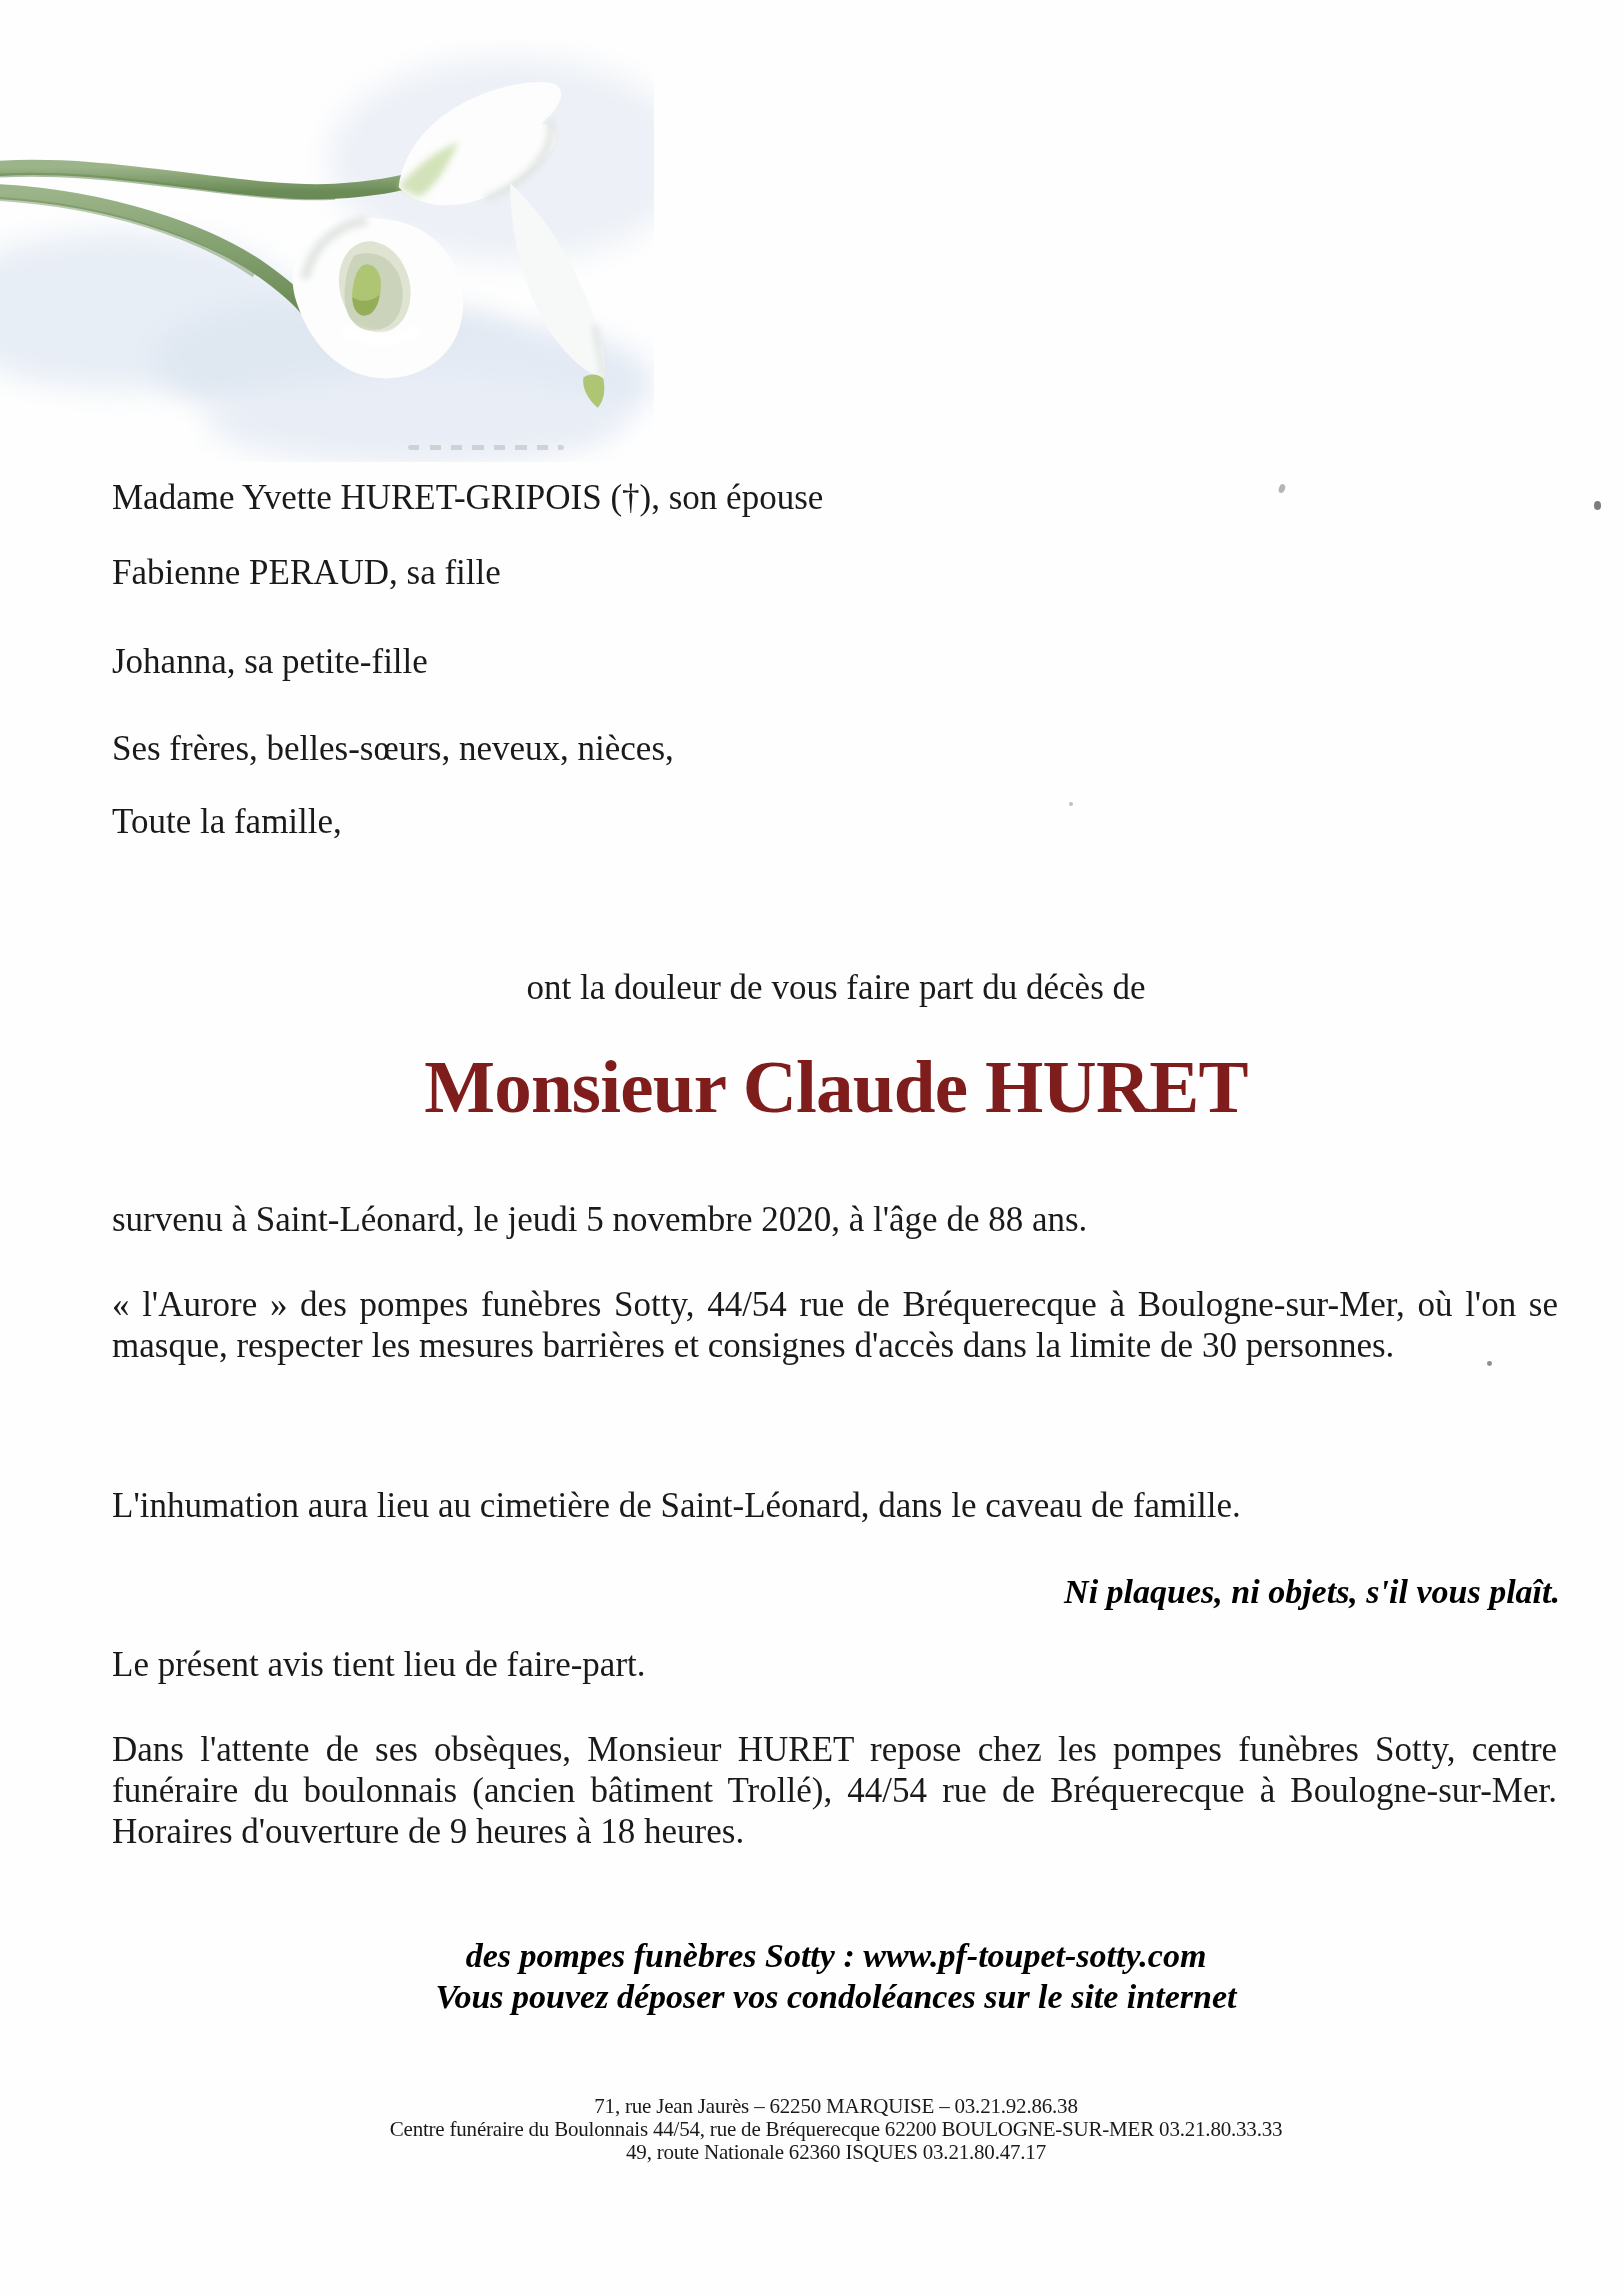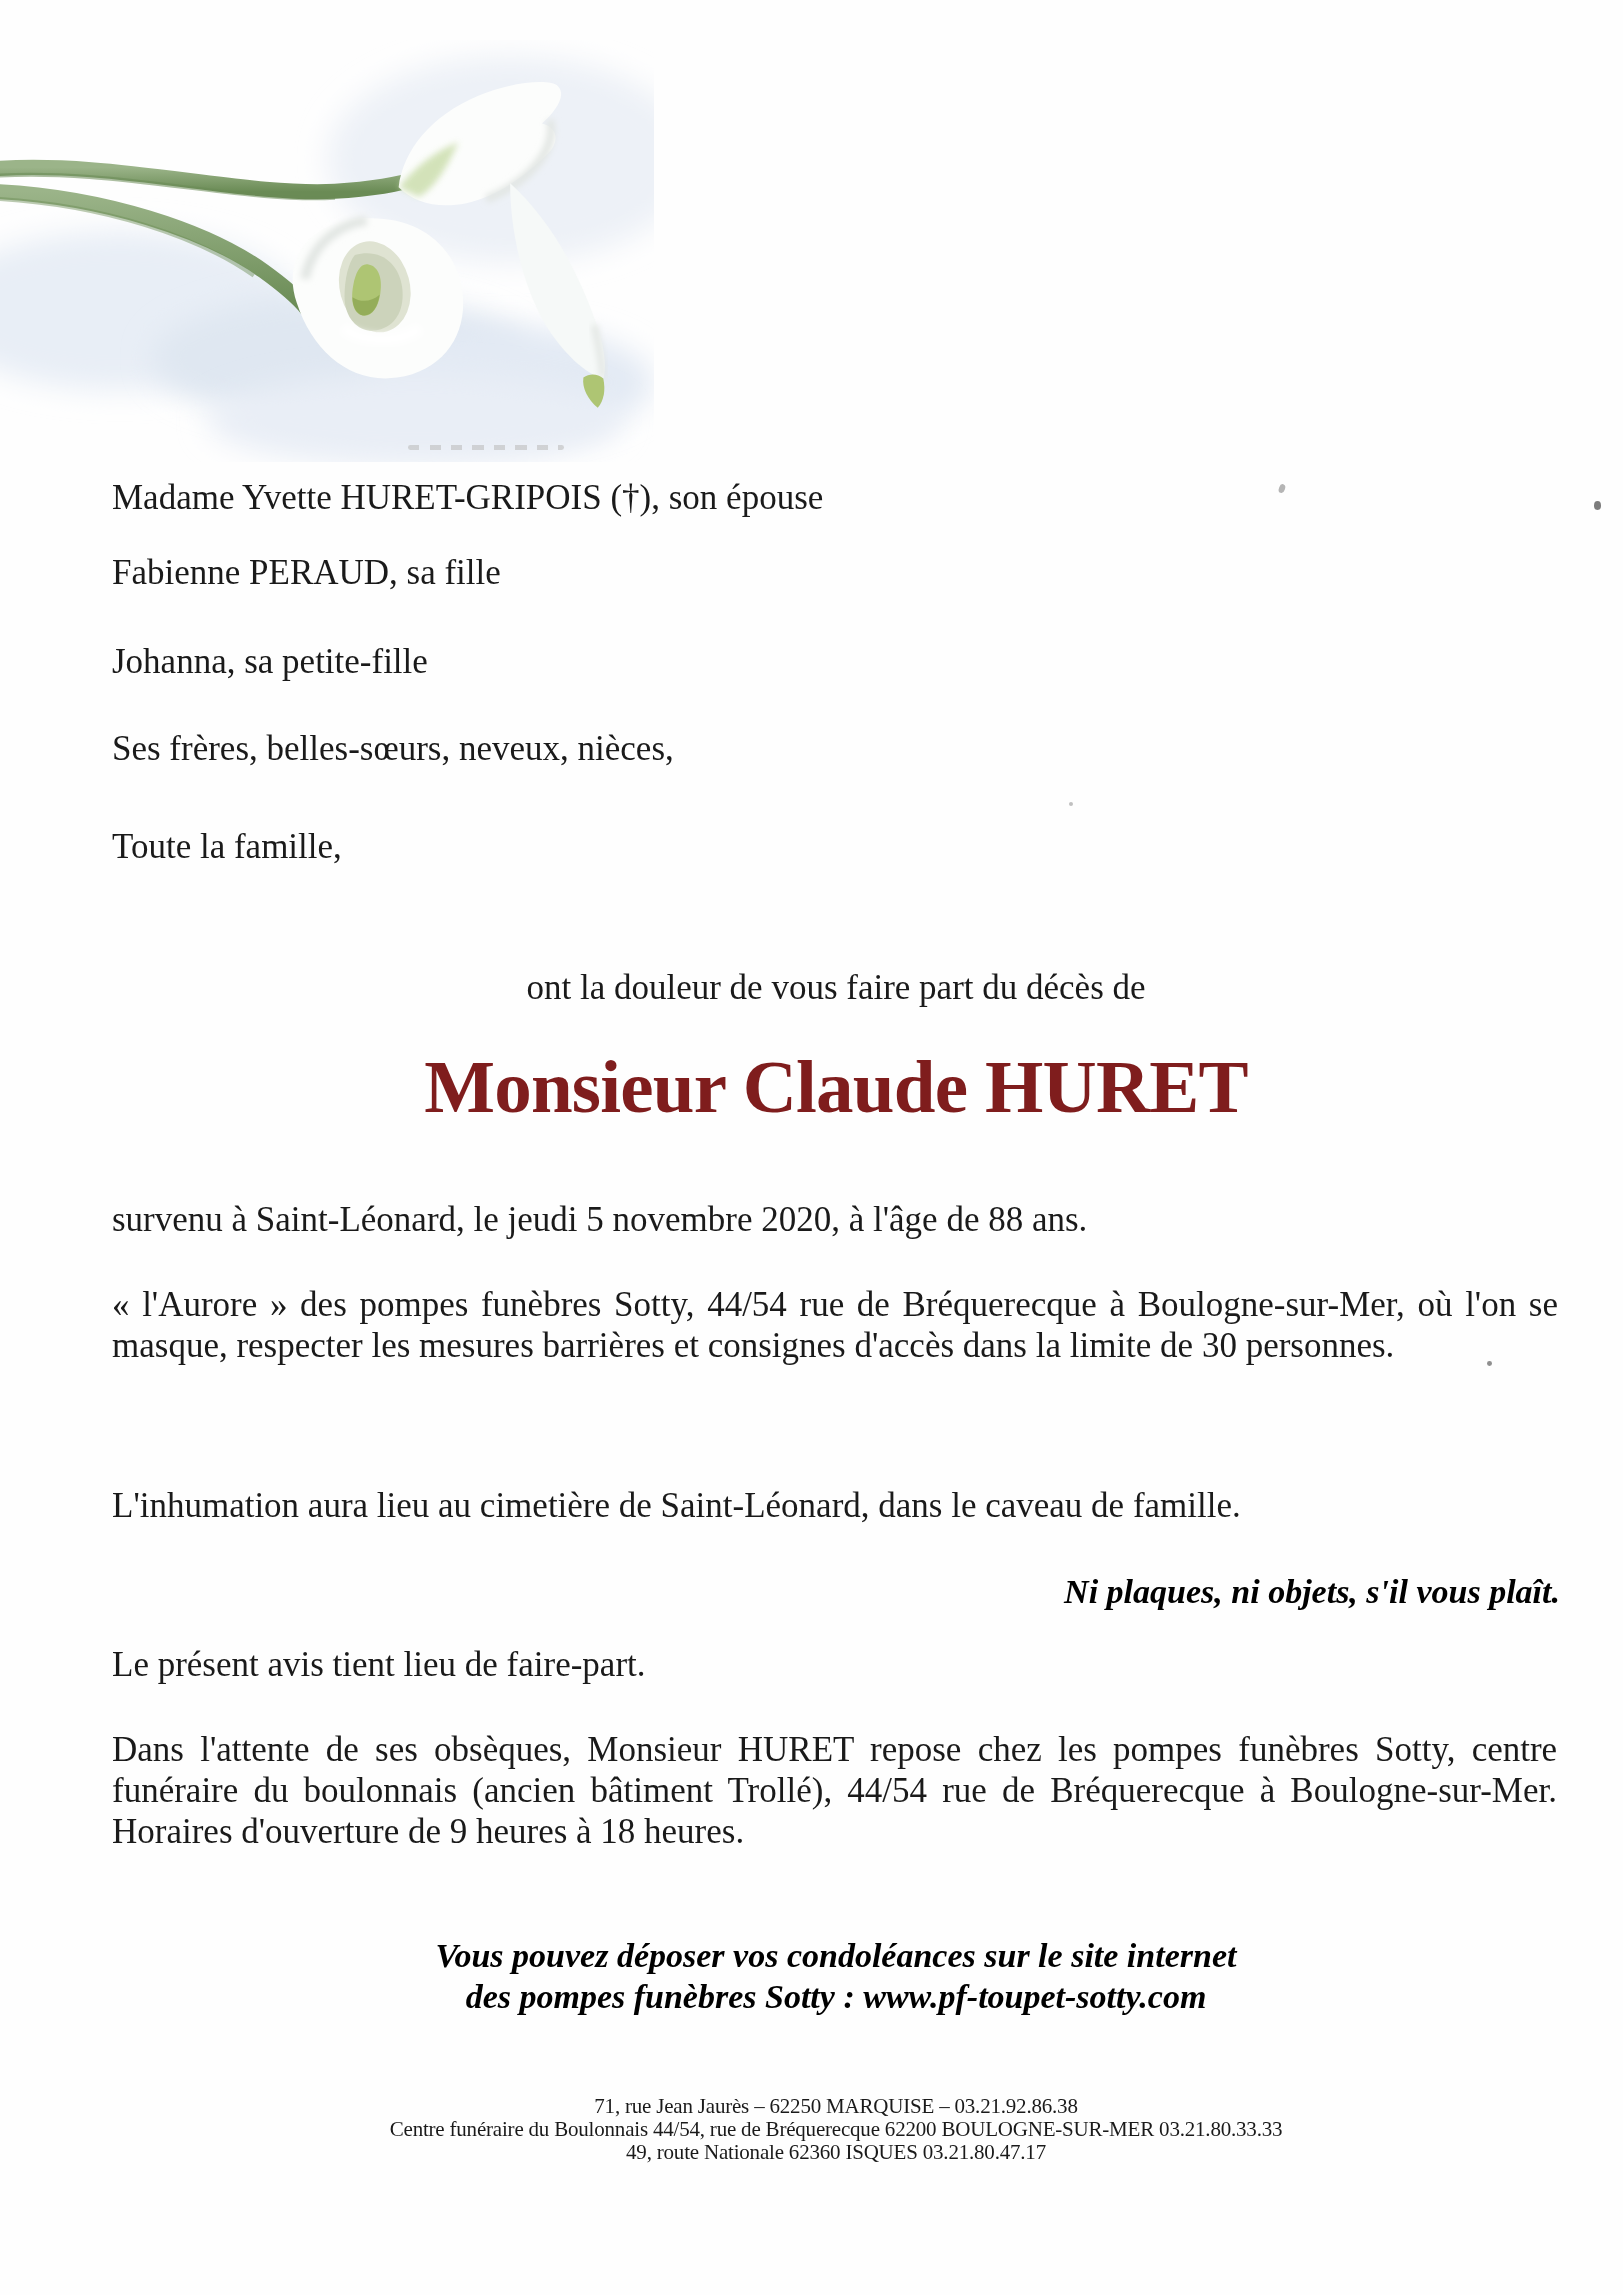--- a/index.html
+++ b/index.html
@@ -18,21 +18,21 @@
   }
   .block{position:absolute;left:0;right:0;}
   .tline{white-space:nowrap;--stretch:0;}
   
   .family{top:477px;height:383px;}
   .family .tline{position:absolute;left:0;right:0;line-height:1;}
   .family .tline:nth-child(1){top:3.2px;}
   .family .tline:nth-child(2){top:78px;}
   .family .tline:nth-child(3){top:167px;}
   .family .tline:nth-child(4){top:254px;}
-  .family .tline:nth-child(5){top:352px;}
+  .family .tline:nth-child(5){top:327px;}
   .announce{top:968px;text-align:center;}
   .title{
     top:1049px;margin:0;
     font-size:75px;font-weight:bold;line-height:1;
     text-align:center;letter-spacing:-0.8px;color:#7f1d1d;
   }
   .death{top:1200px;}
   .para .tline{line-height:41px;}
   .ceremony{top:1284px;}
   .ceremony .tline:nth-child(2),
@@ -153,22 +153,22 @@
 
     <div class="block notice tline">Le présent avis tient lieu de faire-part.</div>
 
     <div class="block repose para">
         <div class="tline" style="word-spacing: 7.5px;">Dans l'attente de ses obsèques, Monsieur HURET repose chez les pompes funèbres Sotty, centre</div>
         <div class="tline" style="word-spacing: 6.4px;">funéraire du boulonnais (ancien bâtiment Trollé), 44/54 rue de Bréquerecque à Boulogne-sur-Mer.</div>
         <div class="tline">Horaires d'ouverture de 9 heures à 18 heures.</div>
       </div>
 
     <div class="block condolences para">
+        <div class="tline">des pompes funèbres Sotty : www.pf-toupet-sotty.com</div>
         <div class="tline">Vous pouvez déposer vos condoléances sur le site internet</div>
-        <div class="tline">des pompes funèbres Sotty : www.pf-toupet-sotty.com</div>
       </div>
 
     <footer class="block footer para">
         <div class="tline">71, rue Jean Jaurès – 62250 MARQUISE – 03.21.92.86.38</div>
         <div class="tline">Centre funéraire du Boulonnais 44/54, rue de Bréquerecque 62200 BOULOGNE-SUR-MER 03.21.80.33.33</div>
         <div class="tline">49, route Nationale 62360 ISQUES 03.21.80.47.17</div>
       </footer>
   </section>
 
   <div class="smudge"></div>

